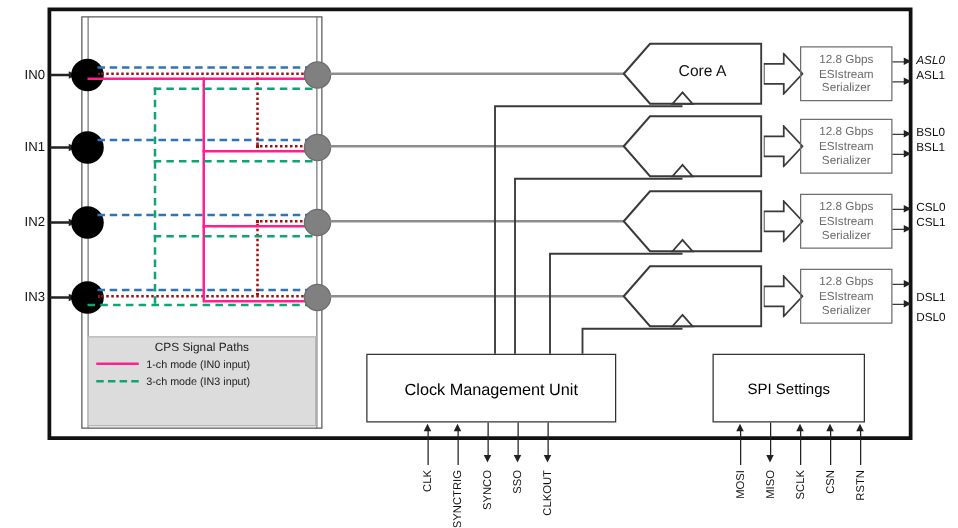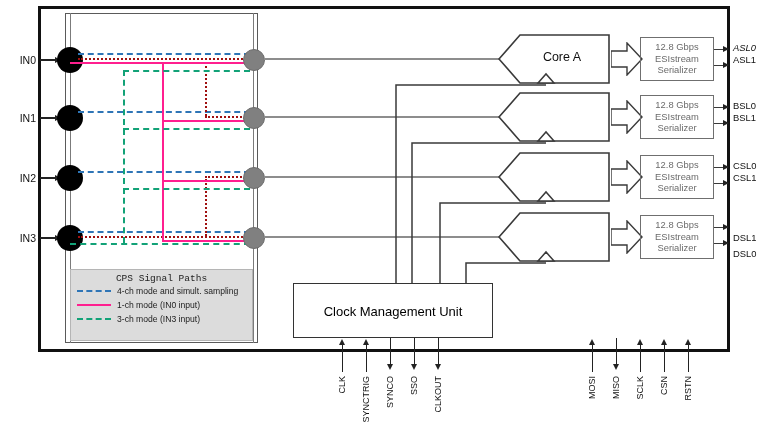--- a/index.html
+++ b/index.html
@@ -28,21 +28,21 @@
   .h4{border-top:2.2px dashed #2E75B6;}
   .h2{border-top:2.4px dotted #A01010;}
   .v2{border-left:2.4px dotted #A01010;}
   .h1a{border-top:2.4px solid #FF1F8F;}
   .v1a{border-left:2.4px solid #FF1F8F;}
   .h1b{border-top:2.4px dashed #12A277;}
   .v1b{border-left:2.4px dashed #12A277;}
 
   
   #legend{left:70px;top:269px;width:183px;height:72px;background:#dcdcdc;border:1px solid #b5b5b5;box-sizing:border-box;}
-  #legend-title{text-align:center;font-size:9.5px;color:#222;padding-top:3px;font-family:Liberation Mono, monospace;}
+  #legend-title{text-align:center;font-size:9.5px;color:#222;padding-top:3px;}
   .leg-row{position:relative;height:14px;font-size:8.6px;color:#222;padding-left:46px;line-height:14px;}
   .leg-swatch{position:absolute;left:6px;top:6px;width:34px;}
   .sw-a{border-top:2.4px dashed #2E75B6;}
   .sw-b{border-top:2.6px dotted #A01010;}
   .sw-c{border-top:2.6px solid #FF1F8F;}
   .sw-d{border-top:2.6px dashed #12A277;}
 
   
   .wire-gray{height:2.4px;background:#8d8d8d;}
   .core-label{font-size:12.5px;color:#111;}
@@ -126,24 +126,20 @@
   <div class="sig h1b" style="left:123px;top:188px;width:127px;"></div>
 
   <div class="abs out-node" style="left:243px;top:49px;"></div>
   <div class="abs out-node" style="left:243px;top:107px;"></div>
   <div class="abs out-node" style="left:243px;top:167px;"></div>
   <div class="abs out-node" style="left:243px;top:227px;"></div>
 
   <div class="abs" id="legend">
     <div id="legend-title">CPS Signal Paths</div>
     <div class="leg-row">
-      <span class="leg-swatch sw-a"></span>
-      <span>4-ch mode and simult. sampling</span>
-    </div>
-    <div class="leg-row">
       <span class="leg-swatch sw-c"></span>
       <span>1-ch mode (IN0 input)</span>
     </div>
     <div class="leg-row">
       <span class="leg-swatch sw-d"></span>
       <span>3-ch mode (IN3 input)</span>
     </div>
   </div>
 
   <div class="abs wire-gray" style="left:264px;top:58px;width:237px;"></div>
@@ -267,20 +263,23 @@
   <div class="vpin" style="left:385px;top:376px;">SYNCO</div>
 
   <div class="abs pinline" style="left:414px;top:338px;height:28px;"></div>
   <div class="abs arrowhead ah-down" style="left:411px;top:364px;"></div>
   <div class="vpin" style="left:409px;top:376px;">SSO</div>
 
   <div class="abs pinline" style="left:438px;top:338px;height:28px;"></div>
   <div class="abs arrowhead ah-down" style="left:435px;top:364px;"></div>
   <div class="vpin" style="left:433px;top:376px;">CLKOUT</div>
 
+  <div class="abs botblock" id="spi">
+    <div id="spi-label">SPI Settings</div>
+  </div>
 
   <div class="abs pinline" style="left:592px;top:344px;height:28px;"></div>
   <div class="abs arrowhead ah-up" style="left:589px;top:339px;"></div>
   <div class="vpin" style="left:587px;top:376px;">MOSI</div>
 
   <div class="abs pinline" style="left:616px;top:338px;height:28px;"></div>
   <div class="abs arrowhead ah-down" style="left:613px;top:364px;"></div>
   <div class="vpin" style="left:611px;top:376px;">MISO</div>
 
   <div class="abs pinline" style="left:640px;top:344px;height:28px;"></div>

